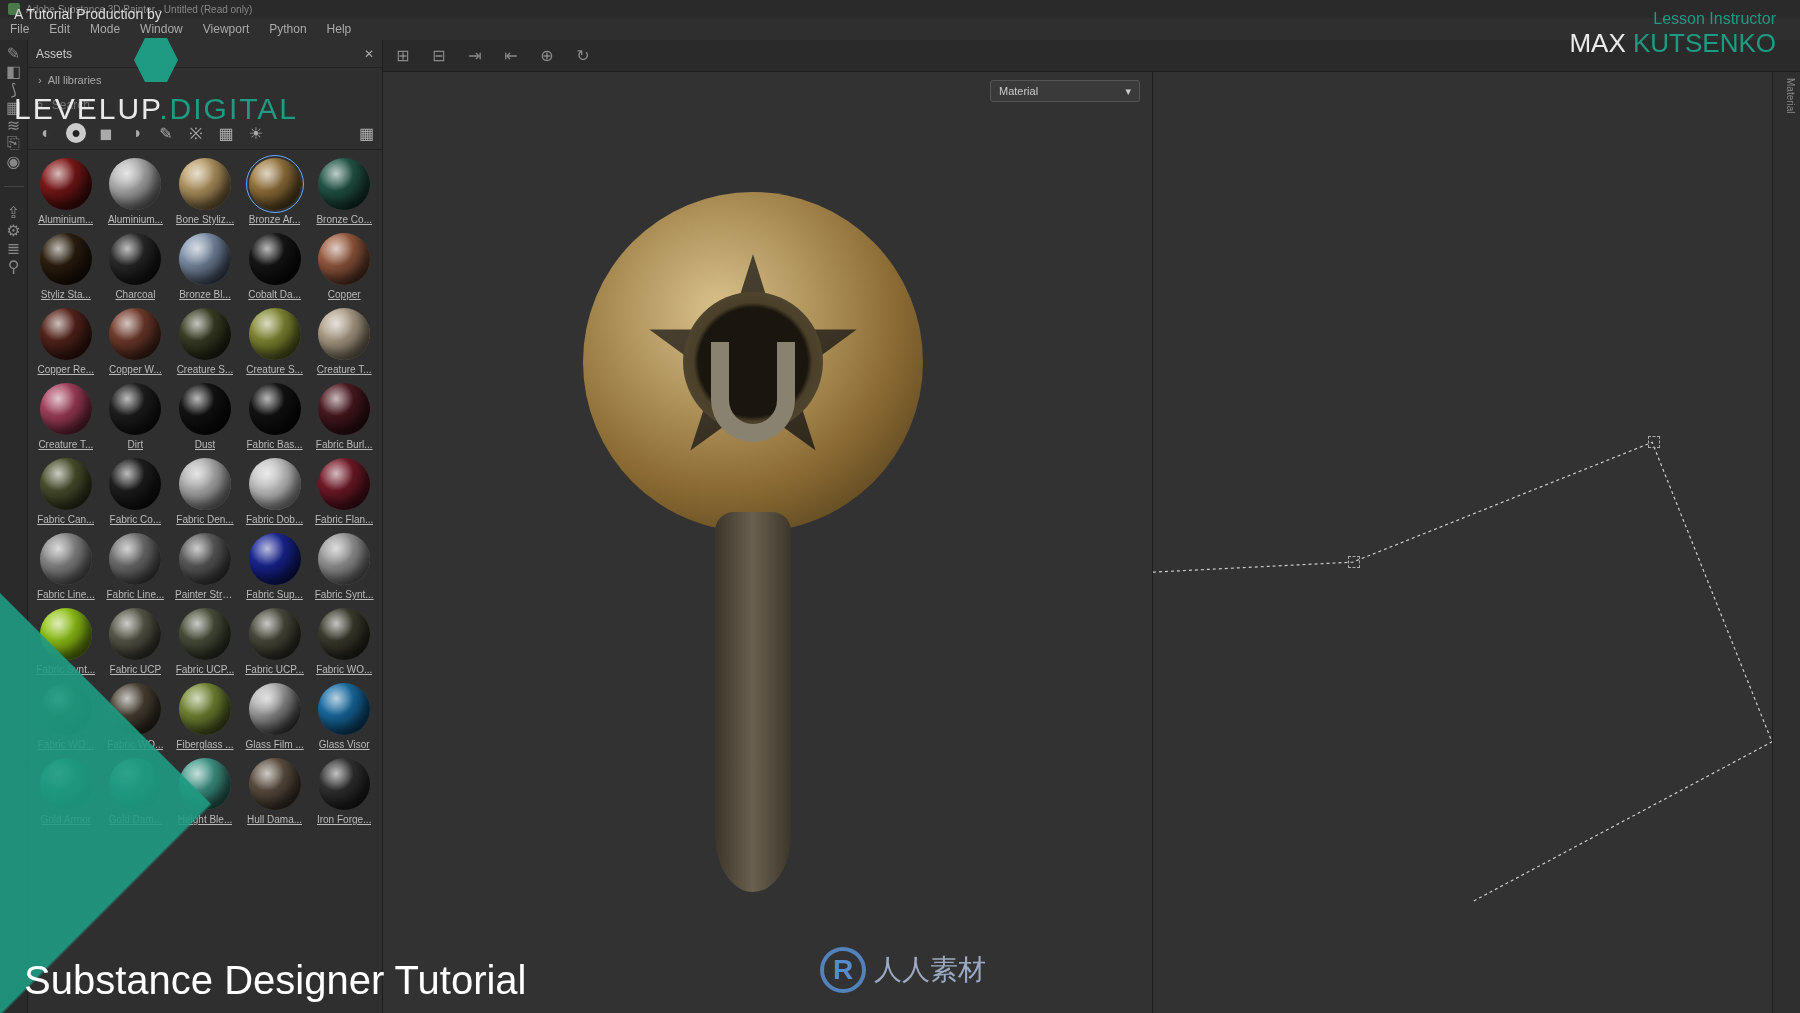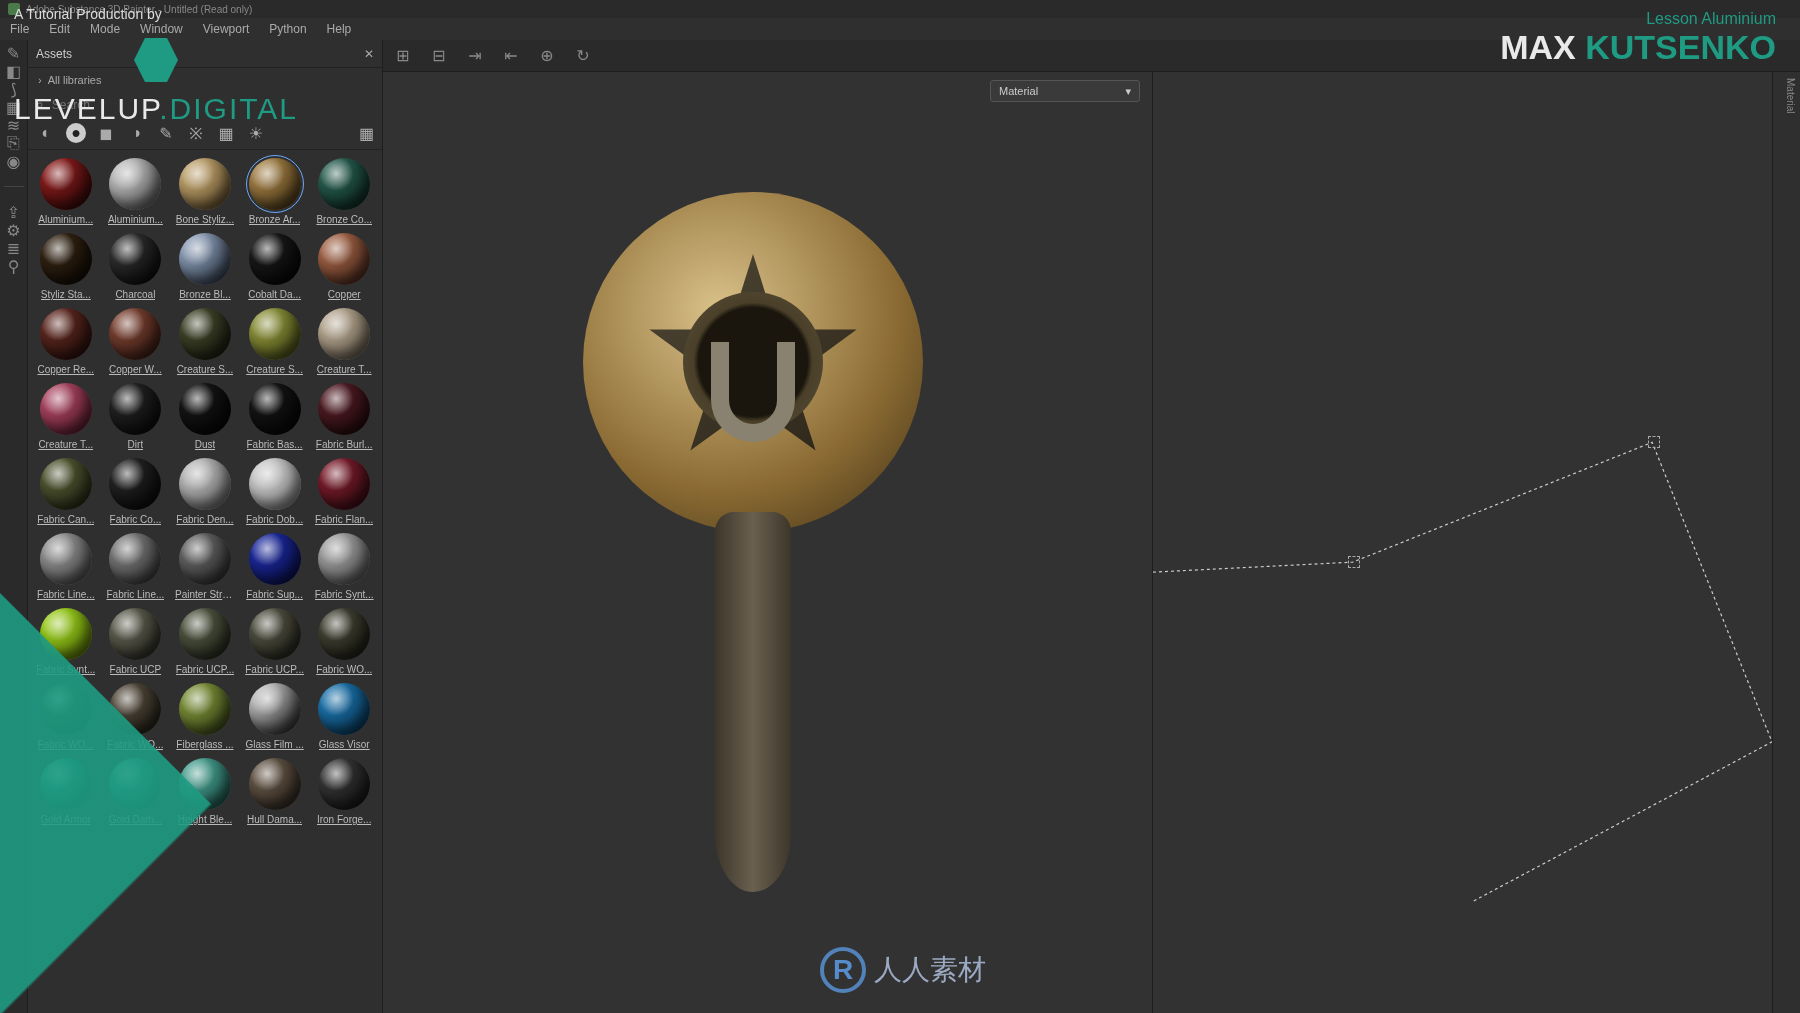--- a/index.html
+++ b/index.html
@@ -66,21 +66,21 @@
 
 
 .overlay-tl { position: absolute; top: 6px; left: 14px; color: #e9e9e9; }
 .overlay-tl .line1 { font-size: 14px; color: #ddd; }
 .overlay-tl .logo { display: flex; align-items: center; gap: 10px; margin-top: 16px; flex-direction: column; }
 .overlay-tl .logomark { width: 44px; height: 44px; background: #1e9b82; clip-path: polygon(25% 0,75% 0,100% 50%,75% 100%,25% 100%,0 50%); position: relative; }
 .overlay-tl .logotext { font-size: 30px; letter-spacing: 2px; font-weight: 300; }
 .overlay-tl .logotext .d { color: #1e9b82; }
 .overlay-tr { position: absolute; top: 10px; right: 24px; text-align: right; }
 .overlay-tr .line1 { font-size: 16px; color: #1e9b82; }
-.overlay-tr .line2 { font-size: 34px; color: #e9e9e9; font-weight: 700; }
+.overlay-tr .line2 { font-size: 26px; color: #e9e9e9; font-weight: 400; }
 .overlay-tr .line2 .k { color: #1e9b82; }
 .overlay-bottom { position: absolute; left: 0; bottom: 0; width: 100%; padding: 14px 24px 10px 24px; }
 .overlay-bottom .sub { font-size: 40px; color: #fff; font-weight: 500; }
 .overlay-bottom .title { font-size: 88px; color: #fff; font-weight: 700; line-height: 1; letter-spacing: -1px; }
 .overlay-bottom .wm { position: absolute; left: 820px; bottom: 20px; font-size: 28px; color: rgba(200,220,255,.7); display:flex; align-items:center; gap:8px; }
 .overlay-bottom .wm .wmicon { width:46px; height:46px; border:4px solid rgba(90,150,220,.8); border-radius:50%; display:flex; align-items:center; justify-content:center; font-weight:700; color:rgba(90,150,220,.9); }
 .corner-tri { position:absolute; left:0; bottom:0; width:420px; height:420px; background:linear-gradient(135deg,#1e9b82 0%, #1e9b82 50%, transparent 50.5%); opacity:.9; clip-path: polygon(0 0,0 100%,100% 100%); }
 .assets-grid::-webkit-scrollbar { width:8px; }
 .assets-grid::-webkit-scrollbar-thumb { background:#555; border-radius:4px; }
 </style>
@@ -379,24 +379,25 @@
   <div class="line1">A Tutorial Production by</div>
   <div class="logo">
     <div class="logomark"></div>
     <div class="logotext">
       <span>LEVELUP</span><span class="d">.DIGITAL</span>
     </div>
   </div>
 </div>
 
 <div class="overlay-tr">
-  <div class="line1">Lesson Aluminium</div>
+  <div class="line1">Lesson Instructor</div>
   <div class="line2">
     <span>MAX </span><span class="k">KUTSENKO</span>
   </div>
 </div>
 
 <div class="overlay-bottom">
+  <div class="sub">Substance Designer Tutorial</div>
   <div class="wm">
     <div class="wmicon">R</div>
     <span>人人素材</span>
   </div>
 </div>
 
 </body></html>

